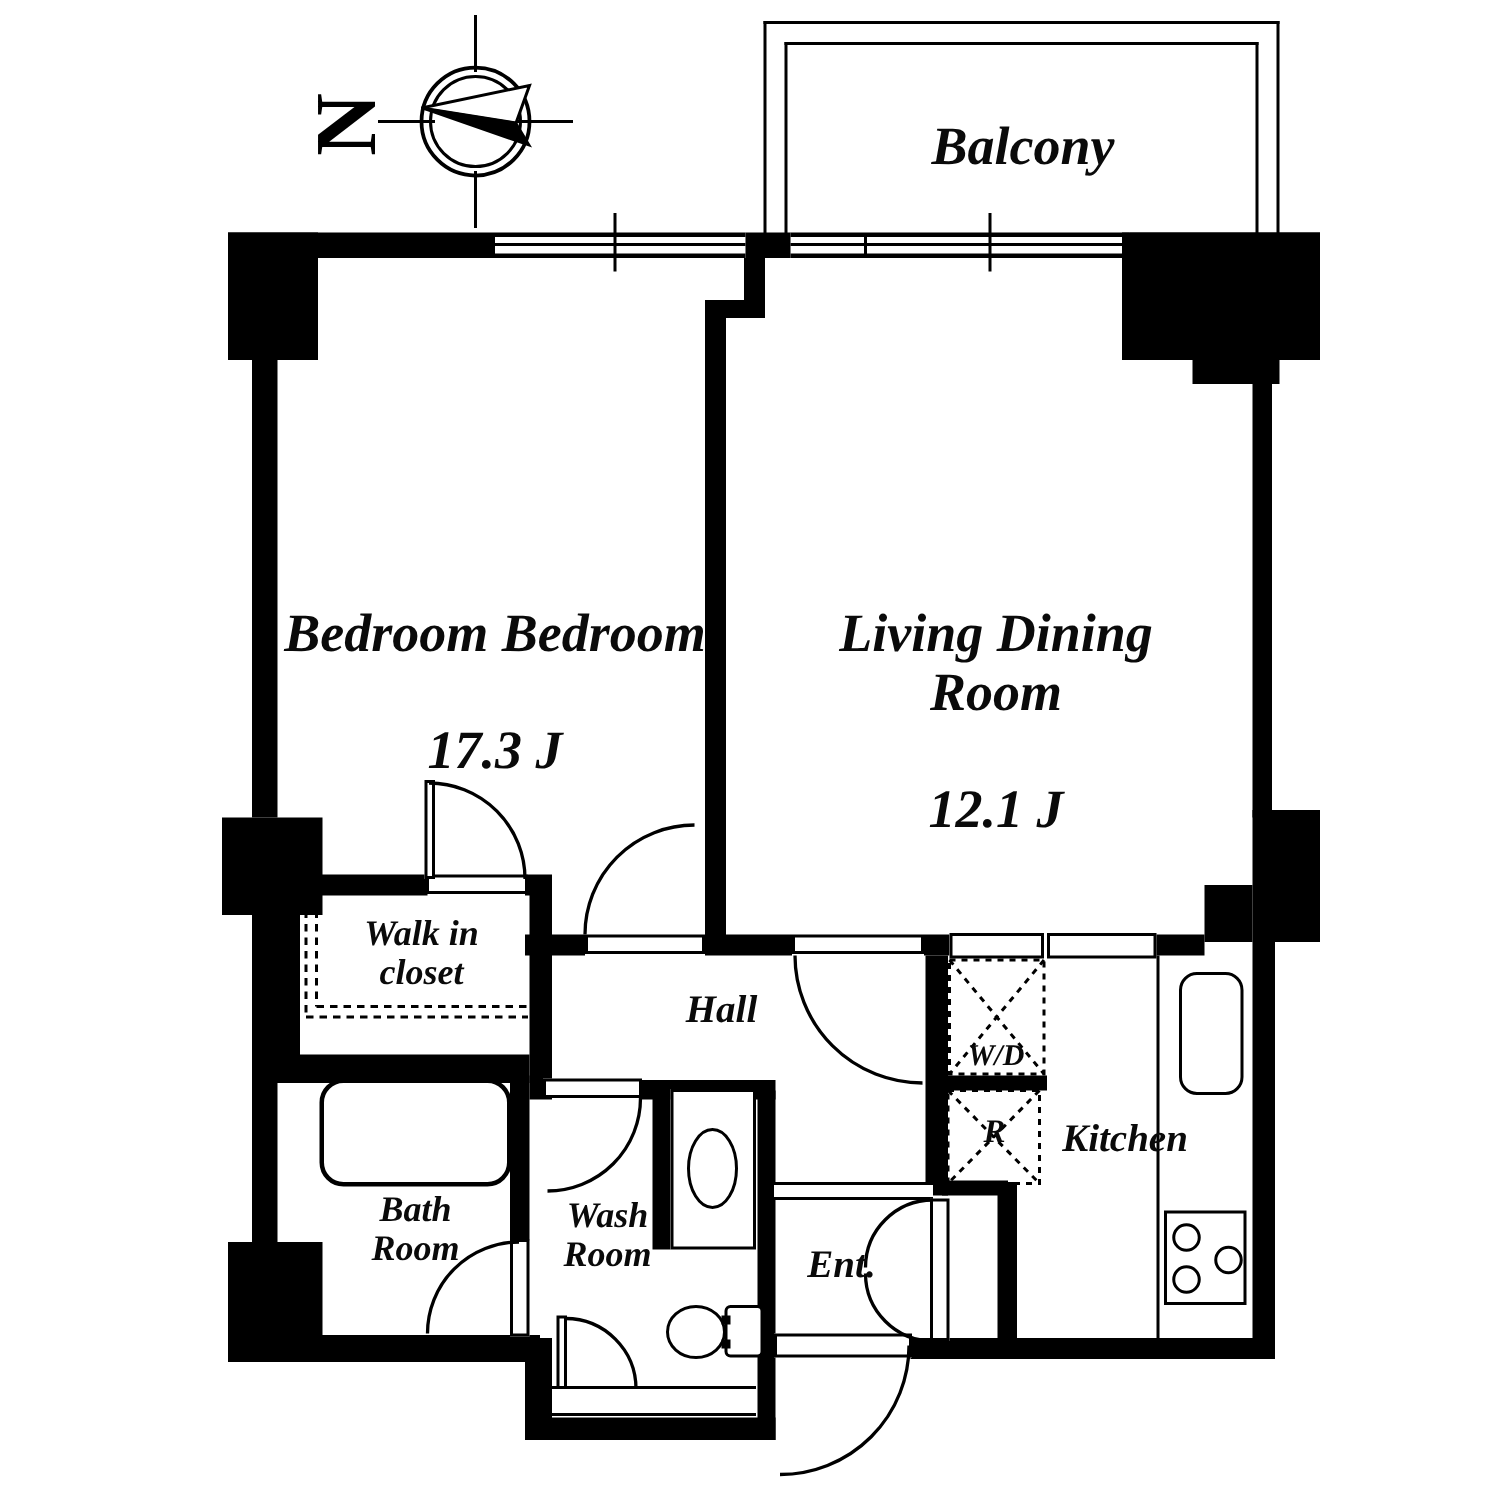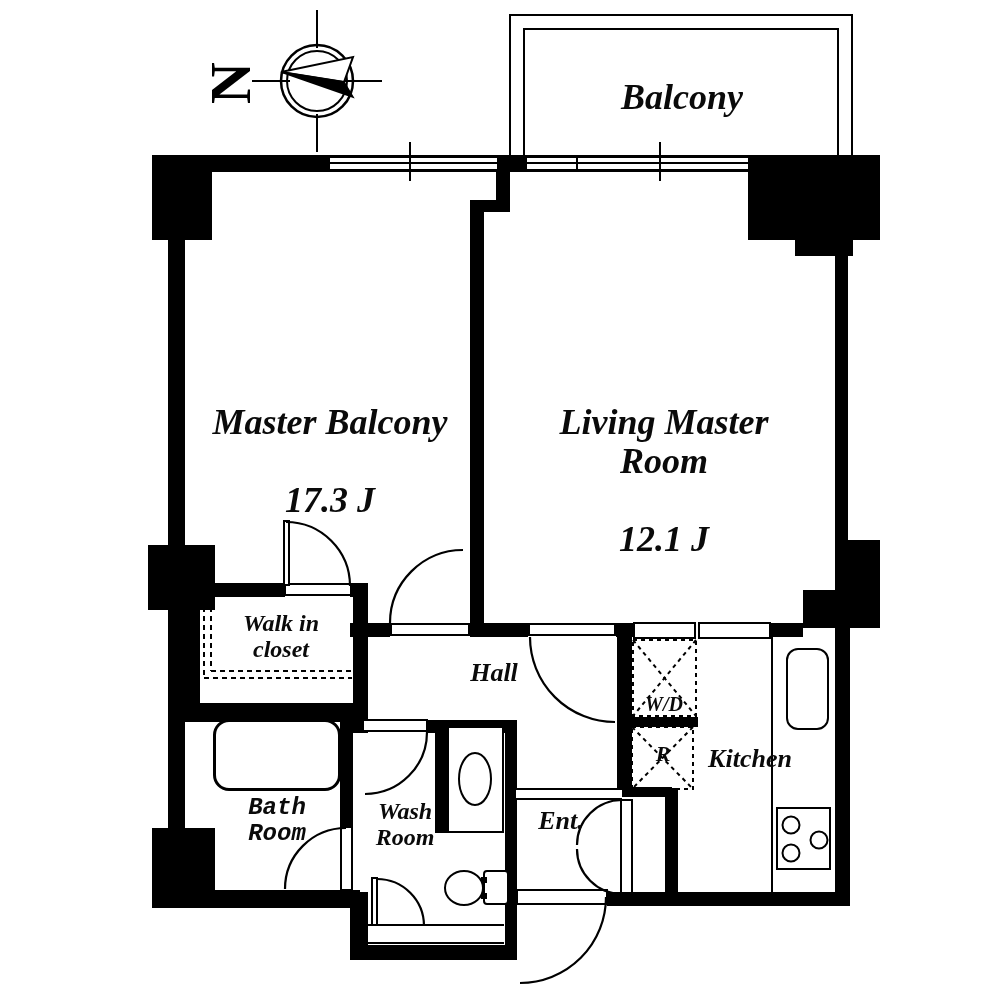--- a/index.html
+++ b/index.html
@@ -156,41 +156,41 @@
       <polygon points="281,72 344,82 353,97" fill="#000" stroke="#000" stroke-width="1.5"></polygon>
       <g transform="translate(250,104) rotate(-90)">
         <text x="0" y="0" font-family="Liberation Serif, serif" font-weight="bold" font-size="58" fill="#000">N</text>
       </g>
     </g>
   </svg>
 
   <div class="lbl lbl-xl" style="left:580px;top:78px;width:204px;">Balcony</div>
 
   <div class="lbl lbl-xl" style="left:180px;top:364px;width:300px;">
-    <div>Master Balcony</div>
+    <div>Bedroom Bedroom</div>
     <div>17.3 J</div>
   </div>
 
   <div class="lbl lbl-xl" style="left:514px;top:364px;width:300px;">
-    <div>Living Master Room</div>
+    <div>Living Dining Room</div>
     <div>12.1 J</div>
   </div>
 
   <div class="lbl lbl-m" style="left:201px;top:611px;width:160px;">Walk in
 closet</div>
 
-  <div class="lbl lbl-l" style="left:434px;top:659px;width:120px;">Hall</div>
+  <div class="lbl lbl-l" style="left:421px;top:659px;width:120px;">Hall</div>
 
-  <div class="lbl lbl-m" style="left:197px;top:795px;width:160px;font-family:Liberation Mono, monospace;">Bath
+  <div class="lbl lbl-m" style="left:197px;top:795px;width:160px;">Bath
 Room</div>
 
   <div class="lbl lbl-m" style="left:335px;top:799px;width:140px;">Wash
 Room</div>
 
-  <div class="lbl lbl-l" style="left:511px;top:807px;width:100px;text-align:center;">Ent.</div>
+  <div class="lbl lbl-l" style="left:511px;top:829px;width:100px;text-align:center;">Ent.</div>
 
   <div class="lbl lbl-l" style="left:680px;top:745px;width:140px;">Kitchen</div>
 
   <div class="lbl lbl-s" style="left:634px;top:694px;width:60px;">W/D</div>
 
   <div class="lbl" style="left:633px;top:742px;width:60px;font-size:22px;">R</div>
 
 
 </div>
 

